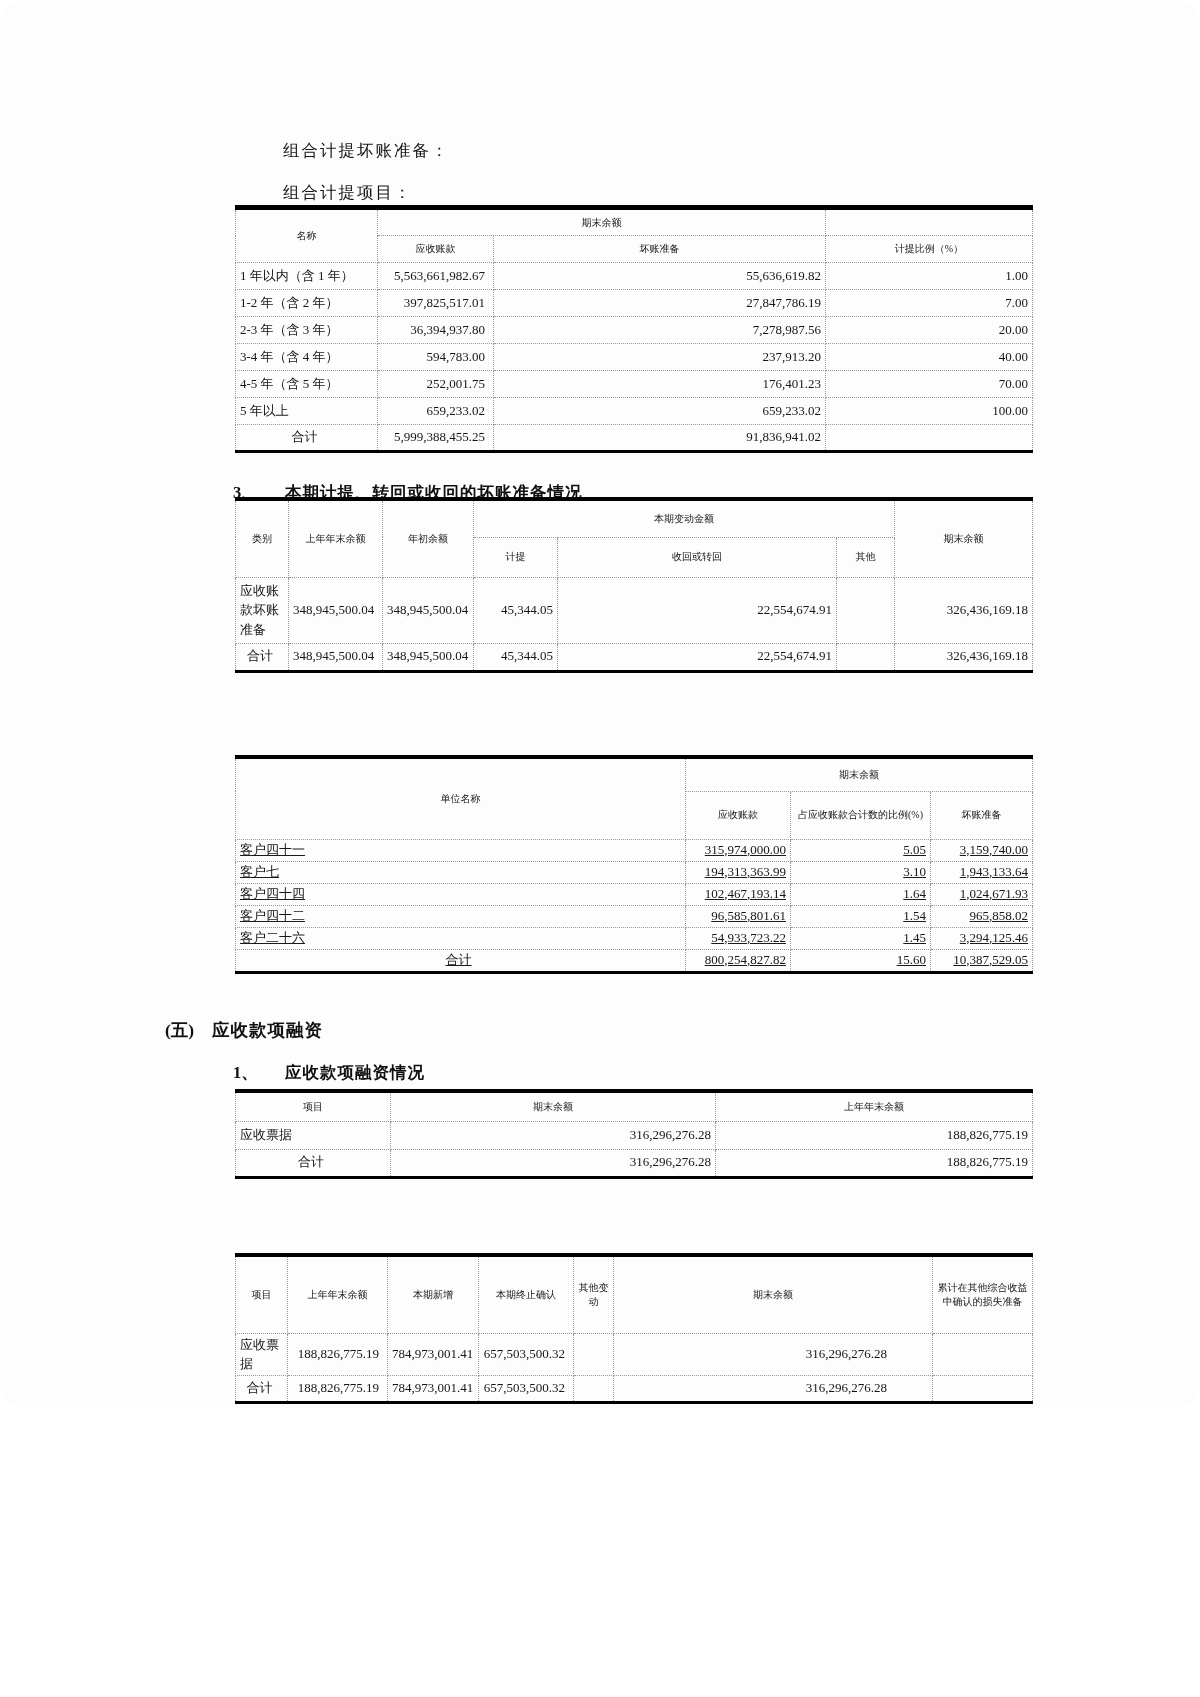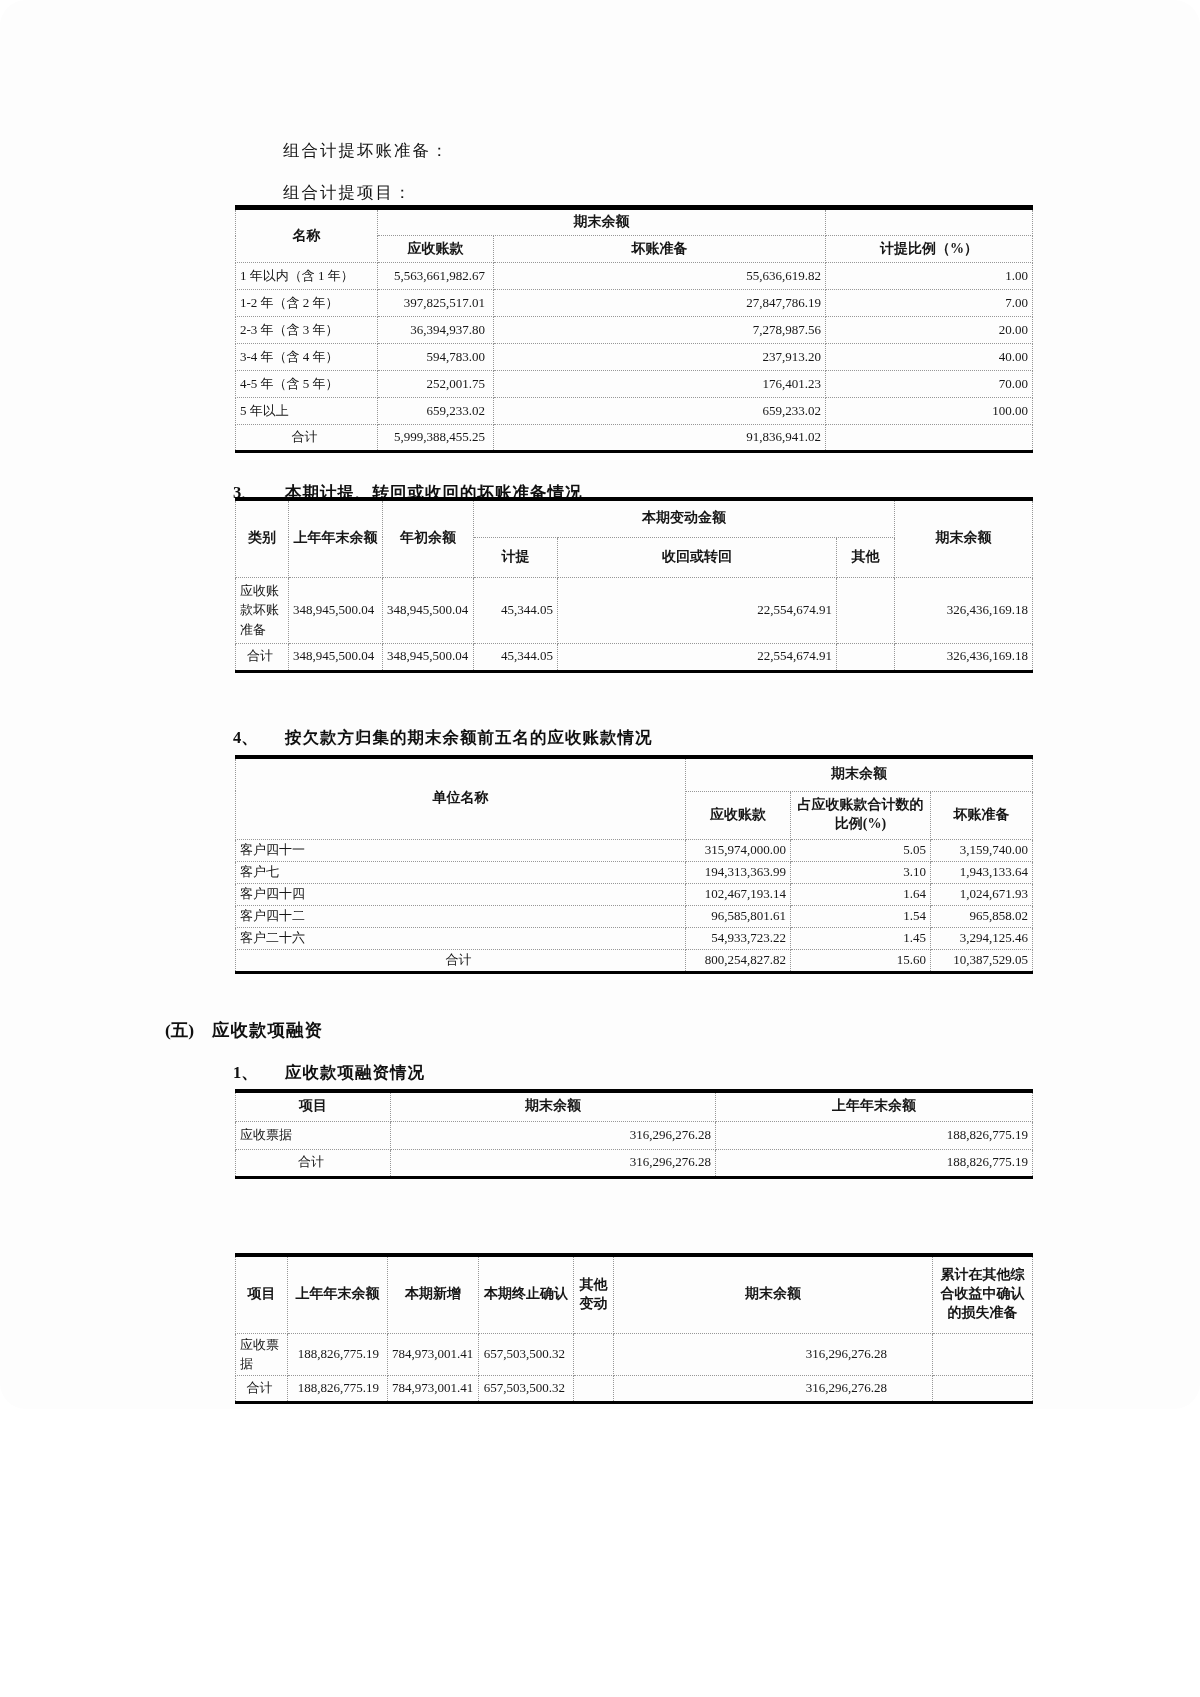--- a/index.html
+++ b/index.html
@@ -16,22 +16,22 @@
   .sec.lvl1{font-size:17.5px;}
 
   table.t{
     position:absolute;left:235px;width:797px;border-collapse:collapse;table-layout:fixed;
     border-top:4px solid #000;border-bottom:3px solid #000;
     border-left:1px dotted #979797;border-right:1px dotted #979797;
     font-size:13px;
   }
   table.t1x{border-top:5px solid #000;}
   table.t th{
-    border:1px dotted #979797;font-weight:bold;text-align:center;vertical-align:middle;
-    padding:1px 3px;font-size:14px;color:#161616;line-height:1.35;white-space:nowrap;
+    border:1px dotted #979797;font-weight:normal;text-align:center;vertical-align:middle;
+    padding:1px 3px;font-size:10px;color:#161616;line-height:1.35;white-space:nowrap;
   }
   table.t th.wrap{white-space:normal;}
   table.t td{
     border:1px dotted #979797;vertical-align:middle;padding:1px 4px;line-height:1.45;color:#161616;
   }
   td.num{text-align:right;padding-right:12px;white-space:nowrap;}
   td.num.tight{padding-right:8px;}
   td.num.padw{padding-right:45px;}
   td.lbl{text-align:left;padding-left:7px;white-space:nowrap;}
   td.lbl.wrapcell{white-space:normal;padding-left:4px;padding-right:3px;line-height:1.5;}
@@ -41,21 +41,21 @@
   .t1 thead tr:last-child{height:27px;}
   .t1 tbody tr{height:27px;}
 
   .t2 thead tr:first-child{height:38px;}
   .t2 thead tr:last-child{height:40px;}
   .t2 tbody tr.main{height:66px;margin-top:25px;}
   .t2 tbody tr.total{height:28px;}
 
   .t3 thead tr:first-child{height:34px;}
   .t3 thead tr:last-child{height:48px;}
-  .t3 tbody tr{height:22px;}
+  .t3 tbody tr{height:22px;text-decoration:underline;}
   .t3 tbody tr.total{height:23px;}
 
   .t4 thead tr{height:30px;}
   .t4 tbody tr{height:28px;}
 
   .t5 thead tr{height:78px;}
   .t5 tbody tr{height:27px;}
   .t5 th{font-size:13.5px;}
 
   .pagenum{
@@ -177,21 +177,20 @@
         <td class="num tight">348,945,500.04</td>
         <td class="num tight">348,945,500.04</td>
         <td class="num">45,344.05</td>
         <td class="num">22,554,674.91</td>
         <td class="num"></td>
         <td class="num">326,436,169.18</td>
       </tr>
     </tbody>
   </table>
 
-  <p class="sec" style="left:233px;top:727px"><span class="snum">4、</span><span>按欠款方归集的期末余额前五名的应收账款情况</span></p>
 
   <table class="t t3" style="top:755px">
     <colgroup>
         <col style="width:450px">
         <col style="width:105px">
         <col style="width:140px">
         <col style="width:102px">
       </colgroup>
     <thead>
       <tr>

